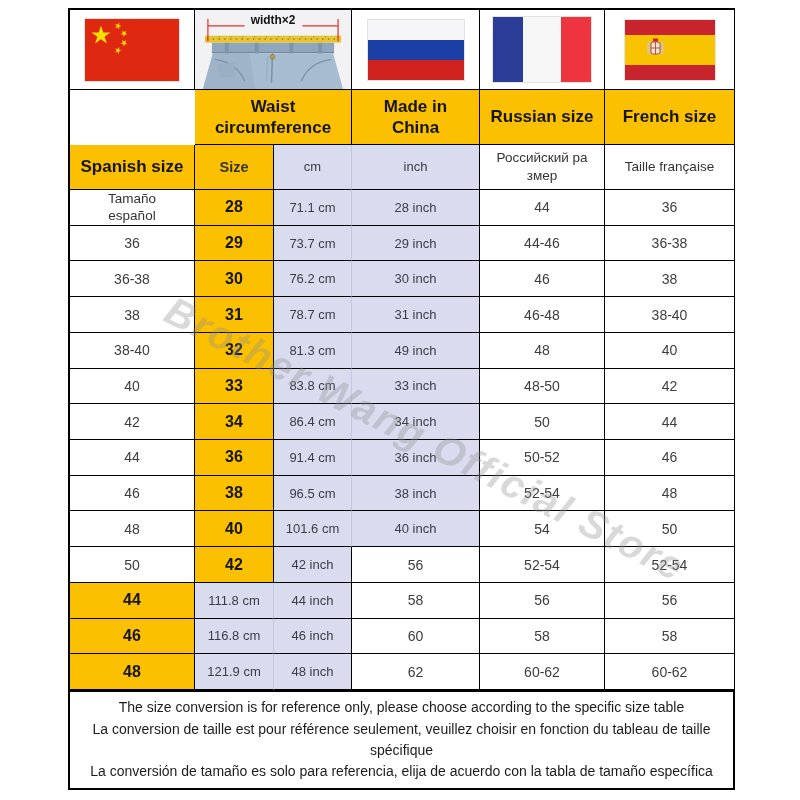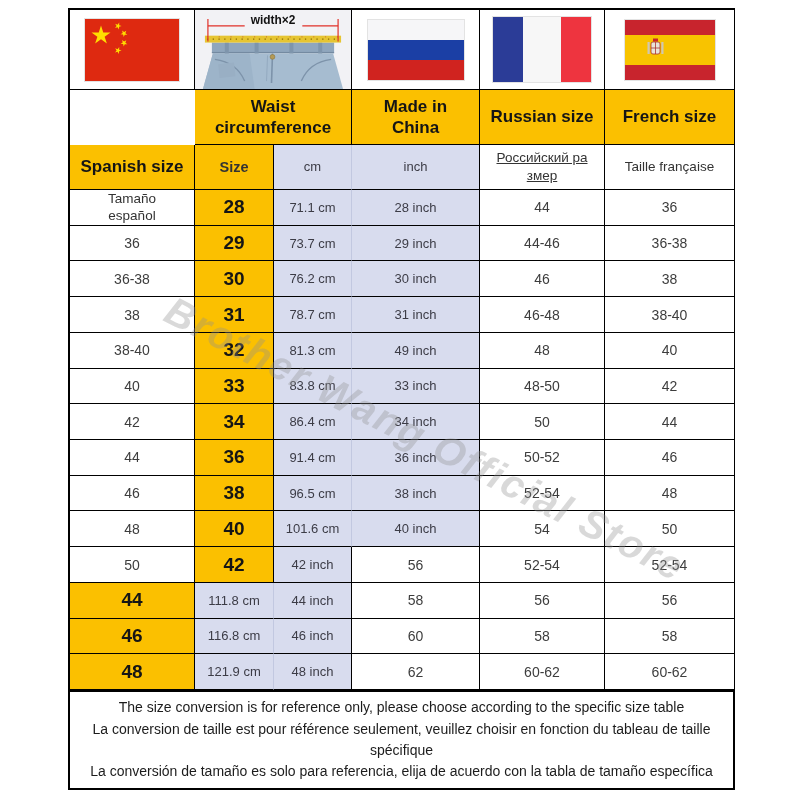--- a/index.html
+++ b/index.html
@@ -19,26 +19,26 @@
     display:flex; align-items:center; justify-content:center;
     text-align:center; background:#fff; color:#3d3d3d; font-size:14px;
     overflow:hidden;
   }
   .yellow{ background:#FBC000; color:#151515; }
   .hdr{ font-weight:bold; font-size:17px; line-height:1.25; padding:2px 6px; }
   .sub{ font-size:13.5px; color:#333; line-height:1.3; padding:0 16px; }
   .sub-size{ font-weight:bold; font-size:14.5px; }
   .lav{ background:#D8DCEE; color:#3c3c46; font-size:13px; }
   .cm-col{ border-right:1.5px solid #c2c8e0; }
-  .size-col{ font-weight:bold; font-size:19px; color:#151515; }
+  .size-col{ font-weight:bold; font-size:16px; color:#151515; }
   .img-cell{ background:#ffffff; padding:0; }
   .img-cell svg{ display:block; }
   .flag{ outline:1px solid #e3e3e3; }
   .span2{ grid-column:2 / span 2; }
-  .ru-wrap{ word-break:break-all;text-decoration:underline; }
+  .ru-wrap{ word-break:break-all; }
 
   .footer-box{
     position:absolute; left:68px; top:690px; width:667px; height:100px;
     border:2px solid #000; background:#fff;
     display:flex; align-items:center; justify-content:center;
     padding:16px 8px;
   }
   .footer-text{ text-align:center; font-size:14px; color:#1c1c1c; line-height:1.52; }
 
   .watermark{

